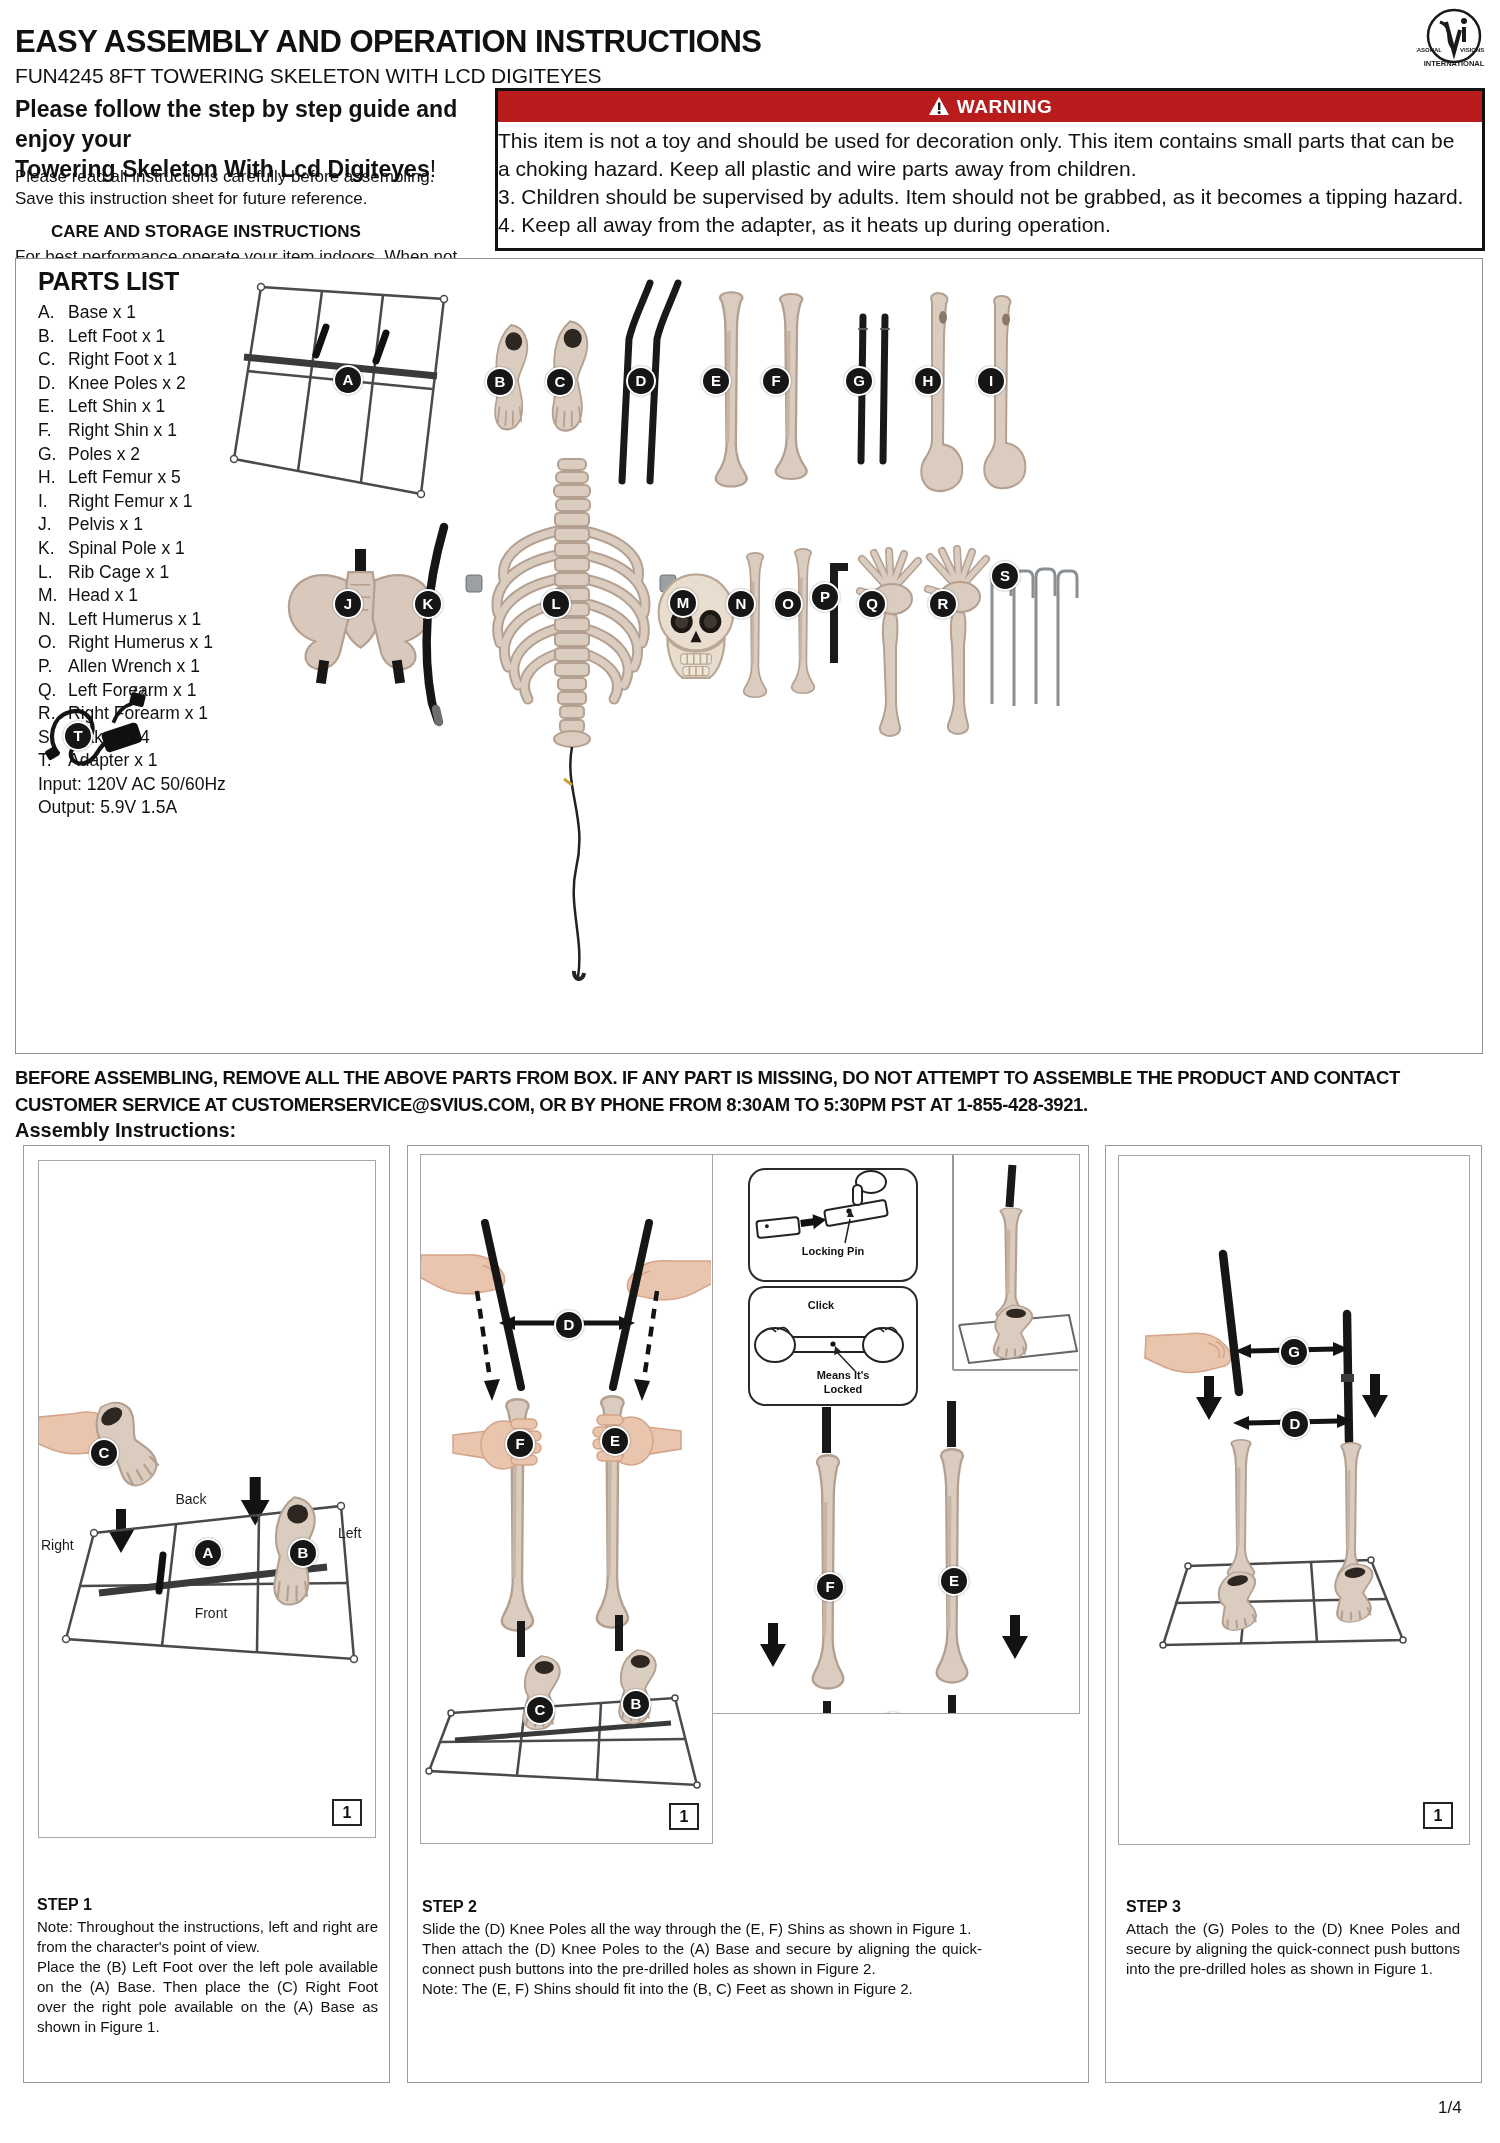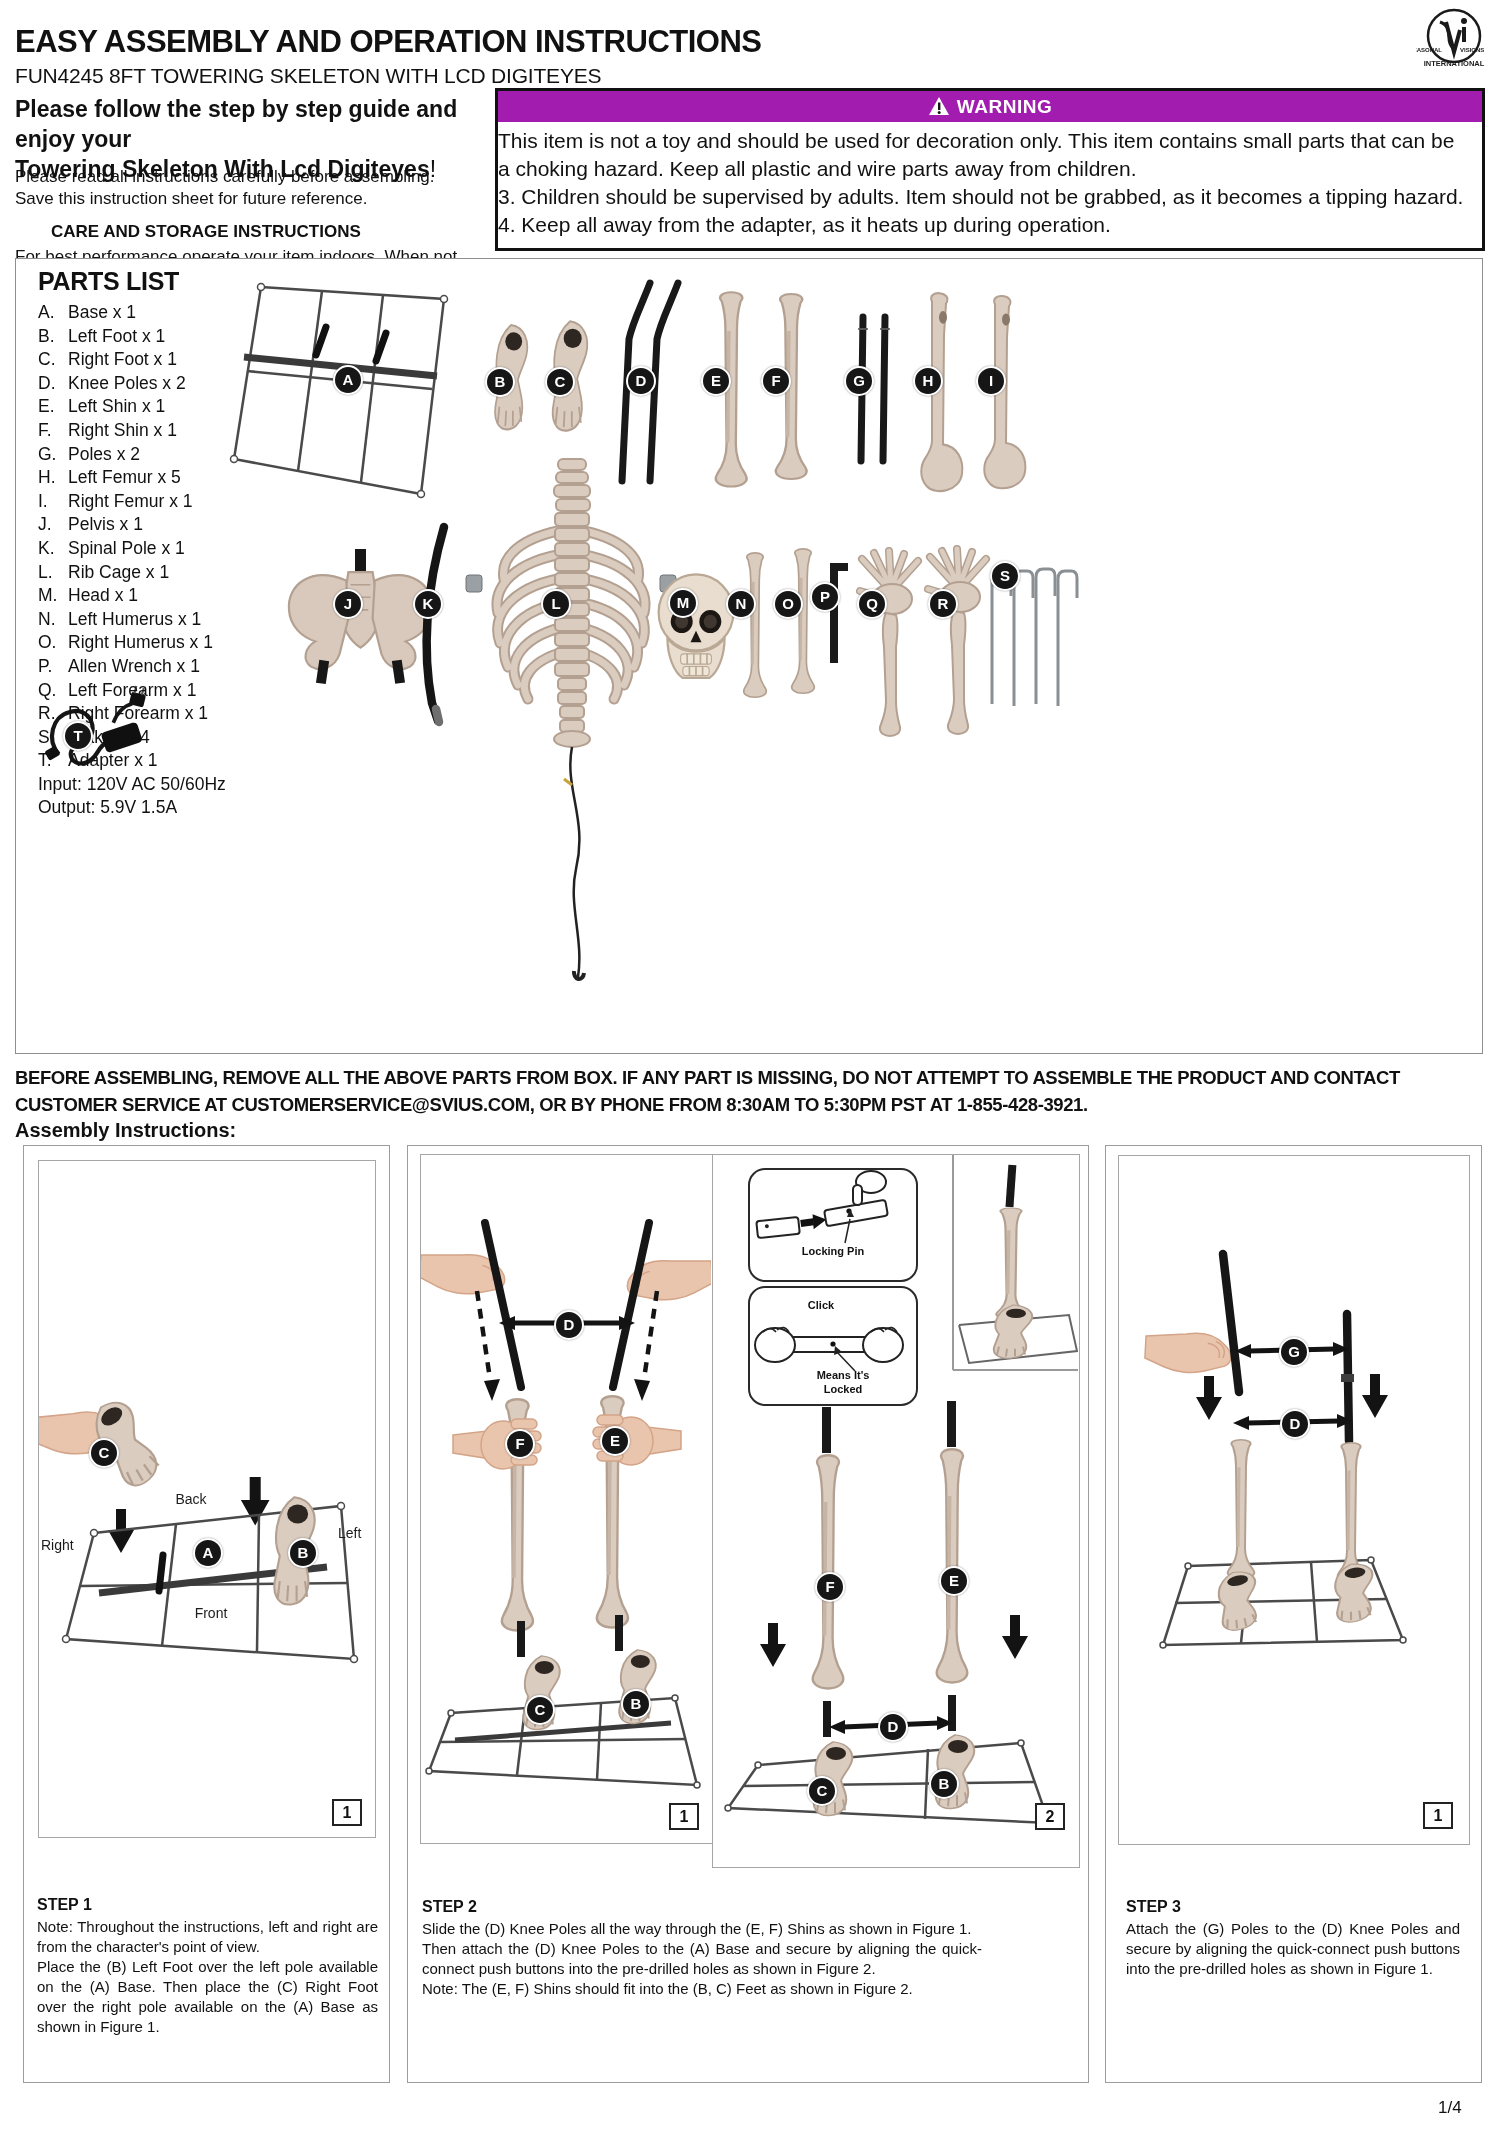--- a/index.html
+++ b/index.html
@@ -8,21 +8,21 @@
   .abs{position:absolute;}
   .title{position:absolute;left:15px;top:24px;font-size:31px;font-weight:bold;letter-spacing:-0.5px;white-space:nowrap;}
   .subtitle{position:absolute;left:15px;top:64px;font-size:21px;letter-spacing:-0.2px;}
   .logo{position:absolute;left:1416px;top:6px;width:76px;}
   .intro-heading{position:absolute;left:15px;top:94px;width:475px;font-size:23px;font-weight:bold;line-height:30px;}
   .bang{font-weight:normal;}
   .intro-para{position:absolute;left:15px;top:166px;width:452px;font-size:17px;line-height:22px;}
   .care-heading{position:absolute;left:15px;top:222px;font-size:17px;font-weight:bold;margin-left:36px;}
   .care-body{position:absolute;left:15px;top:246px;width:452px;font-size:17px;line-height:22px;}
   .warning{position:absolute;left:495px;top:88px;width:990px;height:163px;border:3px solid #111;box-sizing:border-box;background:#fff;}
-  .warning-header{height:31px;background:#a21caf;color:#fff;text-align:center;font-weight:bold;font-size:19px;line-height:31px;letter-spacing:.5px;}
+  .warning-header{height:31px;background:#b91c1c;color:#fff;text-align:center;font-weight:bold;font-size:19px;line-height:31px;letter-spacing:.5px;}
   .warning-header svg{vertical-align:-3px;margin-right:7px;}
   .warning-body{padding:5px 12px 0 0;font-size:21px;line-height:28px;}
   .parts-box{position:absolute;left:15px;top:258px;width:1468px;height:796px;border:1.5px solid #8f8f8f;box-sizing:border-box;background:#fff;}
   .parts-list{position:absolute;left:22px;top:8px;width:235px;}
   .parts-heading{font-size:25px;font-weight:bold;margin-bottom:5px;letter-spacing:-0.3px;}
   .parts-item{font-size:17.5px;line-height:23.6px;display:flex;}
   .pid{width:30px;flex:none;}
   .badge{position:absolute;width:26px;height:26px;border-radius:50%;background:#161616;border:2px solid #fff;
          color:#fff;font-size:15px;font-weight:bold;line-height:26px;text-align:center;
          box-shadow:0 0 2px rgba(0,0,0,.45);}
@@ -30,21 +30,21 @@
          font-size:16px;font-weight:bold;line-height:24px;text-align:center;box-sizing:border-box;}
   .notice{position:absolute;left:15px;top:1064px;width:1470px;font-size:18.5px;font-weight:bold;line-height:27px;letter-spacing:-0.4px;}
   .assembly{position:absolute;left:15px;top:1119px;font-size:20px;font-weight:bold;}
   .panel{position:absolute;top:1145px;border:1.5px solid #9c9c9c;box-sizing:border-box;background:#fff;}
   #panel1{left:23px;width:367px;height:938px;}
   #panel2{left:407px;width:682px;height:938px;}
   #panel3{left:1105px;width:377px;height:938px;}
   .fig{position:absolute;border:1.5px solid #a6a6a6;box-sizing:border-box;background:#fff;overflow:hidden;}
   #fig1{left:14px;top:14px;width:338px;height:678px;}
   #fig2a{left:12px;top:8px;width:293px;height:690px;}
-  #fig2b{left:304px;top:8px;width:368px;height:714px;}
+  #fig2b{left:304px;top:8px;width:368px;height:560px;}
   #fig3{left:12px;top:9px;width:352px;height:690px;}
   .steps-block{position:absolute;margin-top:44px;}
   #steps1{left:13px;top:706px;width:341px;}
   #steps2{left:14px;top:708px;width:560px;}
   #steps3{left:20px;top:708px;width:334px;}
   .step-title{font-size:16px;font-weight:bold;margin-bottom:3px;}
   .step-line{font-size:15px;line-height:20px;text-align:justify;}
   .lbl{position:absolute;font-size:14px;color:#1c1c1c;}
   .ctr{transform:translateX(-50%);}
   .ins-lbl{position:absolute;font-size:11px;font-weight:bold;color:#111;transform:translateX(-50%);white-space:nowrap;}

